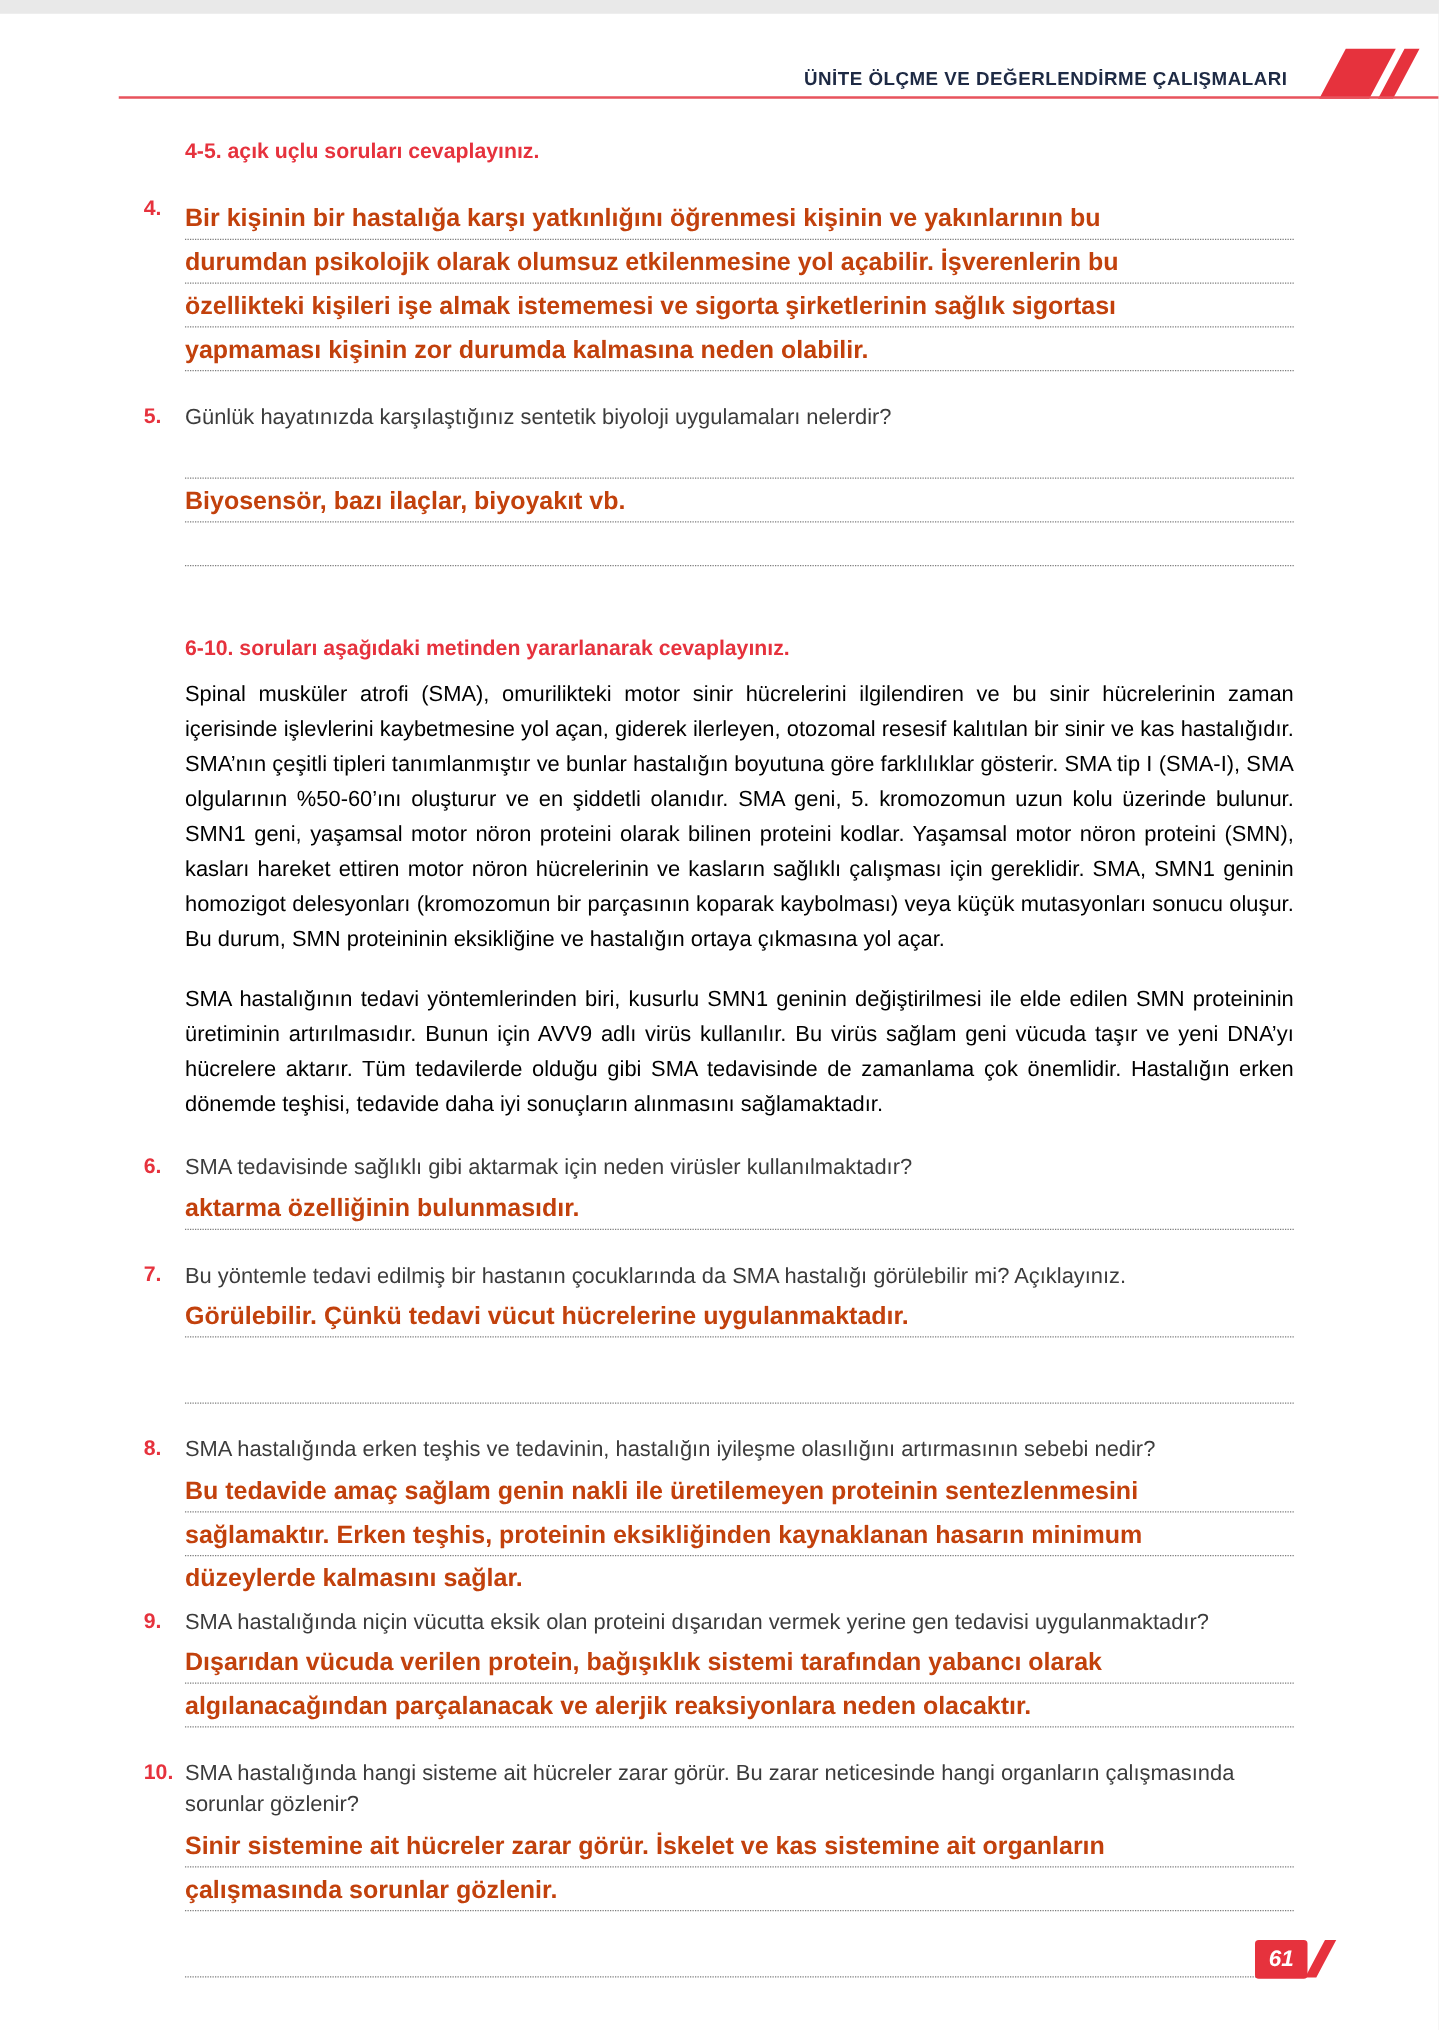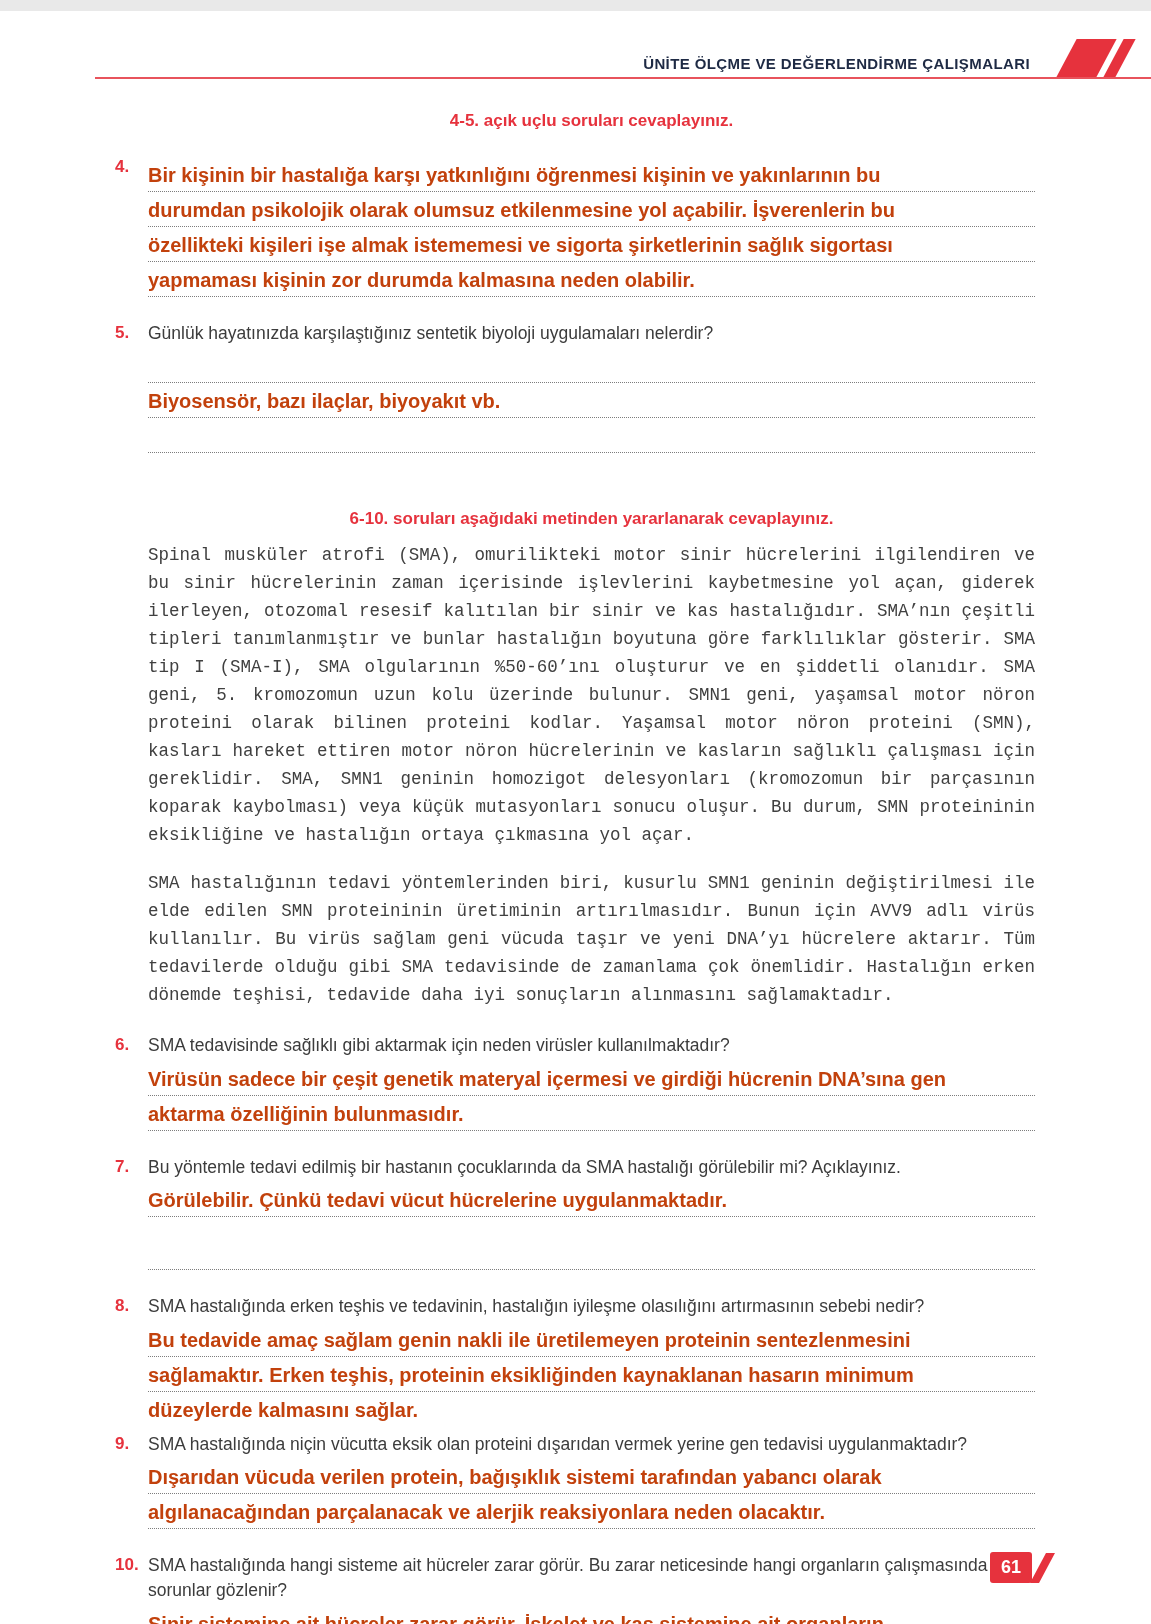--- a/index.html
+++ b/index.html
@@ -27,21 +27,20 @@
   .stripes i { display:inline-block; height:40px; background:#e6323d; transform:skewX(-28deg); margin-left:7px; }
   .stripes .s1 { width:40px; }
   .stripes .s2 { width:12px; }
   
   .content {
     position:absolute; top:100px; left:115px; right:116px;
   }
   .section-heading {
     color:#e6323d; font-weight:bold; font-size:17px;
     margin:0 0 14px 33px;
-    text-align:center;
   }
   .section-heading.second { margin-top:56px; margin-bottom:12px; }
   .question { display:flex; margin-top:24px; }
   .q-num {
     flex:0 0 33px; color:#e6323d; font-weight:bold; font-size:17px; line-height:1.45;
   }
   .q-content { flex:1 1 auto; min-width:0; }
   .q-text {
     margin:0; color:#3c3c3c; font-size:17.5px; line-height:1.45;
   }
@@ -49,28 +48,27 @@
   .ans-line {
     height:34px; line-height:36px;
     border-bottom:1.6px dotted #7d7d7d;
     color:#c2410c; font-weight:bold; font-size:20px;
     white-space:nowrap; overflow:visible;
   }
   .ans-line.no-rule { border-bottom:none; }
   .ans-line.tall { height:52px; line-height:72px; }
   .passage p {
     margin:0 0 20px 33px;
-    color:#404040; font-size:17.5px; line-height:1.6;
+    color:#000000; font-size:17.5px; line-height:1.6;
     text-align:justify;
-    font-family:Liberation Mono, monospace;
   }
   
   .footer-pageno {
-    position:absolute; right:104px; bottom:52px;
-    display:flex; align-items:flex-end;
+    position:absolute; right:90px; bottom:52px;
+    display:flex; align-items:flex-start;font-style:italic;
   }
   .pageno-box {
     background:#e6323d; color:#ffffff; font-weight:bold; font-size:18px;
     padding:5px 11px; border-radius:3px;
   }
   .pageno-stripe {
     display:inline-block; width:9px; height:30px; margin-left:6px;
     background:#e6323d; transform:skewX(-28deg);
   }
 </style>
@@ -118,21 +116,20 @@
     <div class="passage">
       <p>Spinal musküler atrofi (SMA), omurilikteki motor sinir hücrelerini ilgilendiren ve bu sinir hücrelerinin zaman içerisinde işlevlerini kaybetmesine yol açan, giderek ilerleyen, otozomal resesif kalıtılan bir sinir ve kas hastalığıdır. SMA’nın çeşitli tipleri tanımlanmıştır ve bunlar hastalığın boyutuna göre farklılıklar gösterir. SMA tip I (SMA-I), SMA olgularının %50-60’ını oluşturur ve en şiddetli olanıdır. SMA geni, 5. kromozomun uzun kolu üzerinde bulunur. SMN1 geni, yaşamsal motor nöron proteini olarak bilinen proteini kodlar. Yaşamsal motor nöron proteini (SMN), kasları hareket ettiren motor nöron hücrelerinin ve kasların sağlıklı çalışması için gereklidir. SMA, SMN1 geninin homozigot delesyonları (kromozomun bir parçasının koparak kaybolması) veya küçük mutasyonları sonucu oluşur. Bu durum, SMN proteininin eksikliğine ve hastalığın ortaya çıkmasına yol açar.</p>
       <p>SMA hastalığının tedavi yöntemlerinden biri, kusurlu SMN1 geninin değiştirilmesi ile elde edilen SMN proteininin üretiminin artırılmasıdır. Bunun için AVV9 adlı virüs kullanılır. Bu virüs sağlam geni vücuda taşır ve yeni DNA’yı hücrelere aktarır. Tüm tedavilerde olduğu gibi SMA tedavisinde de zamanlama çok önemlidir. Hastalığın erken dönemde teşhisi, tedavide daha iyi sonuçların alınmasını sağlamaktadır.</p>
     </div>
 
     <div class="question">
       <span class="q-num">6.</span>
       <div class="q-content">
         <p class="q-text">SMA tedavisinde sağlıklı gibi aktarmak için neden virüsler kullanılmaktadır?</p>
         <div class="answer">
-          <div class="ans-line">Virüsün sadece bir çeşit genetik materyal içermesi ve girdiği hücrenin DNA’sına gen</div>
           <div class="ans-line">aktarma özelliğinin bulunmasıdır.</div>
         </div>
       </div>
     </div>
 
     <div class="question">
       <span class="q-num">7.</span>
       <div class="q-content">
         <p class="q-text">Bu yöntemle tedavi edilmiş bir hastanın çocuklarında da SMA hastalığı görülebilir mi? Açıklayınız.</p>
         <div class="answer">

